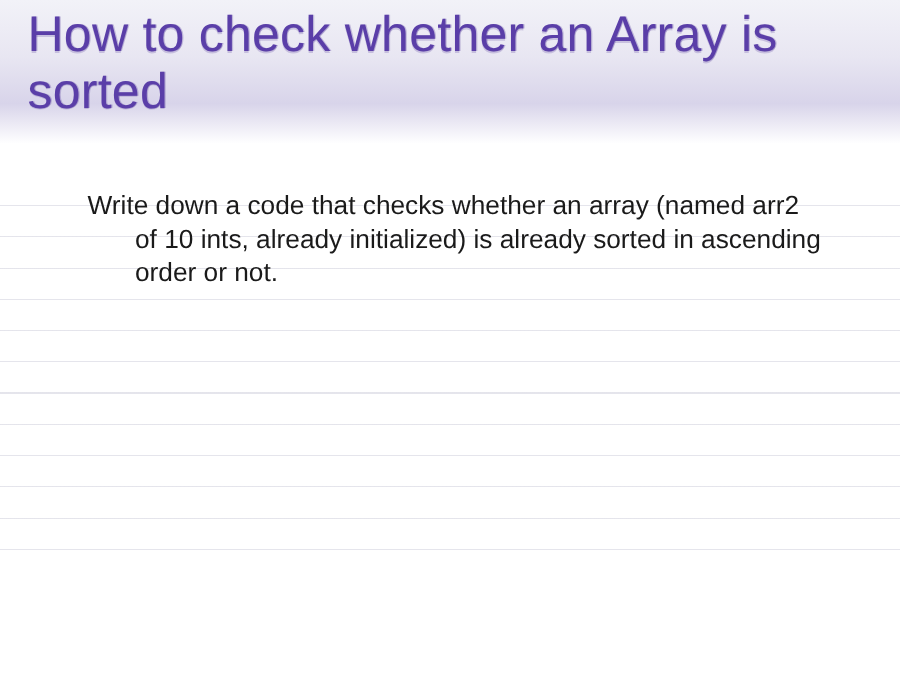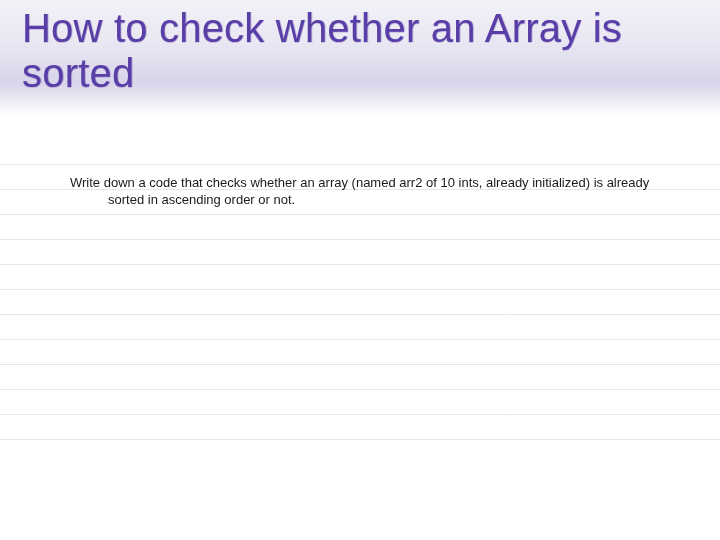--- a/index.html
+++ b/index.html
@@ -63,26 +63,25 @@
     text-shadow:
       1px 0 0 rgba(60,30,140,0.25),
       0 1px 0 rgba(60,30,140,0.2);
     letter-spacing: 0.2px;
   }
   .body-text {
     position: absolute;
     left: 70px;
     top: 152px;
     width: 590px;
-    font-size: 13px;
+    font-size: 21px;
     line-height: 1.28;
     color: #1a1a1a;
     text-indent: -38px;
     padding-left: 38px;
-    margin-top: 23px;
   }
 </style>
 </head>
 <body>
 
 <div class="slide">
   <div class="ruled-area"></div>
   <h1 class="title">How to check whether an Array is sorted</h1>
   <p class="body-text">Write down a code that checks whether an array (named arr2 of 10 ints, already initialized) is already sorted in ascending order or not.</p>
 </div>

